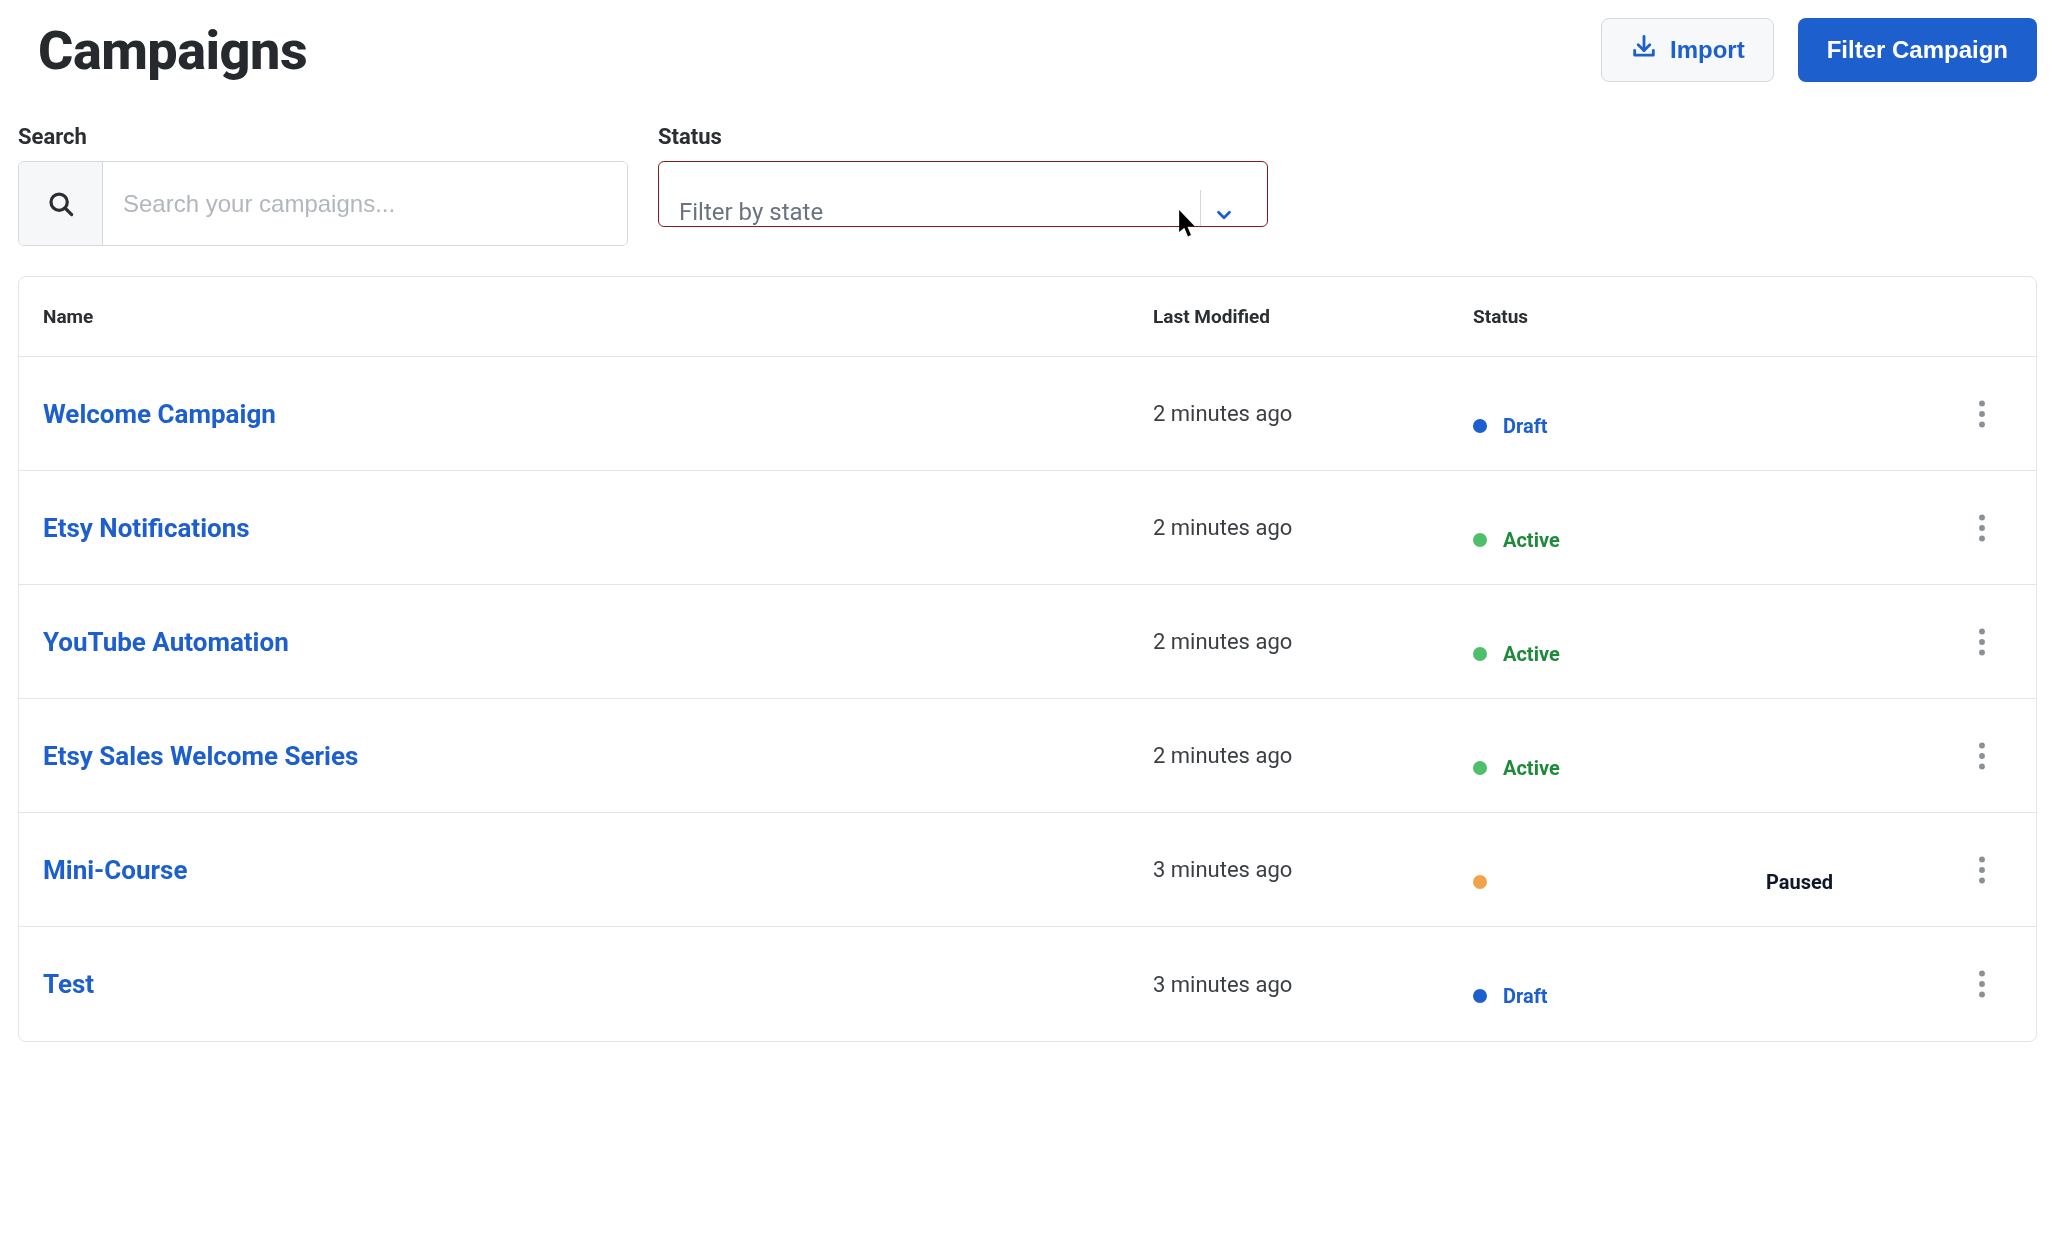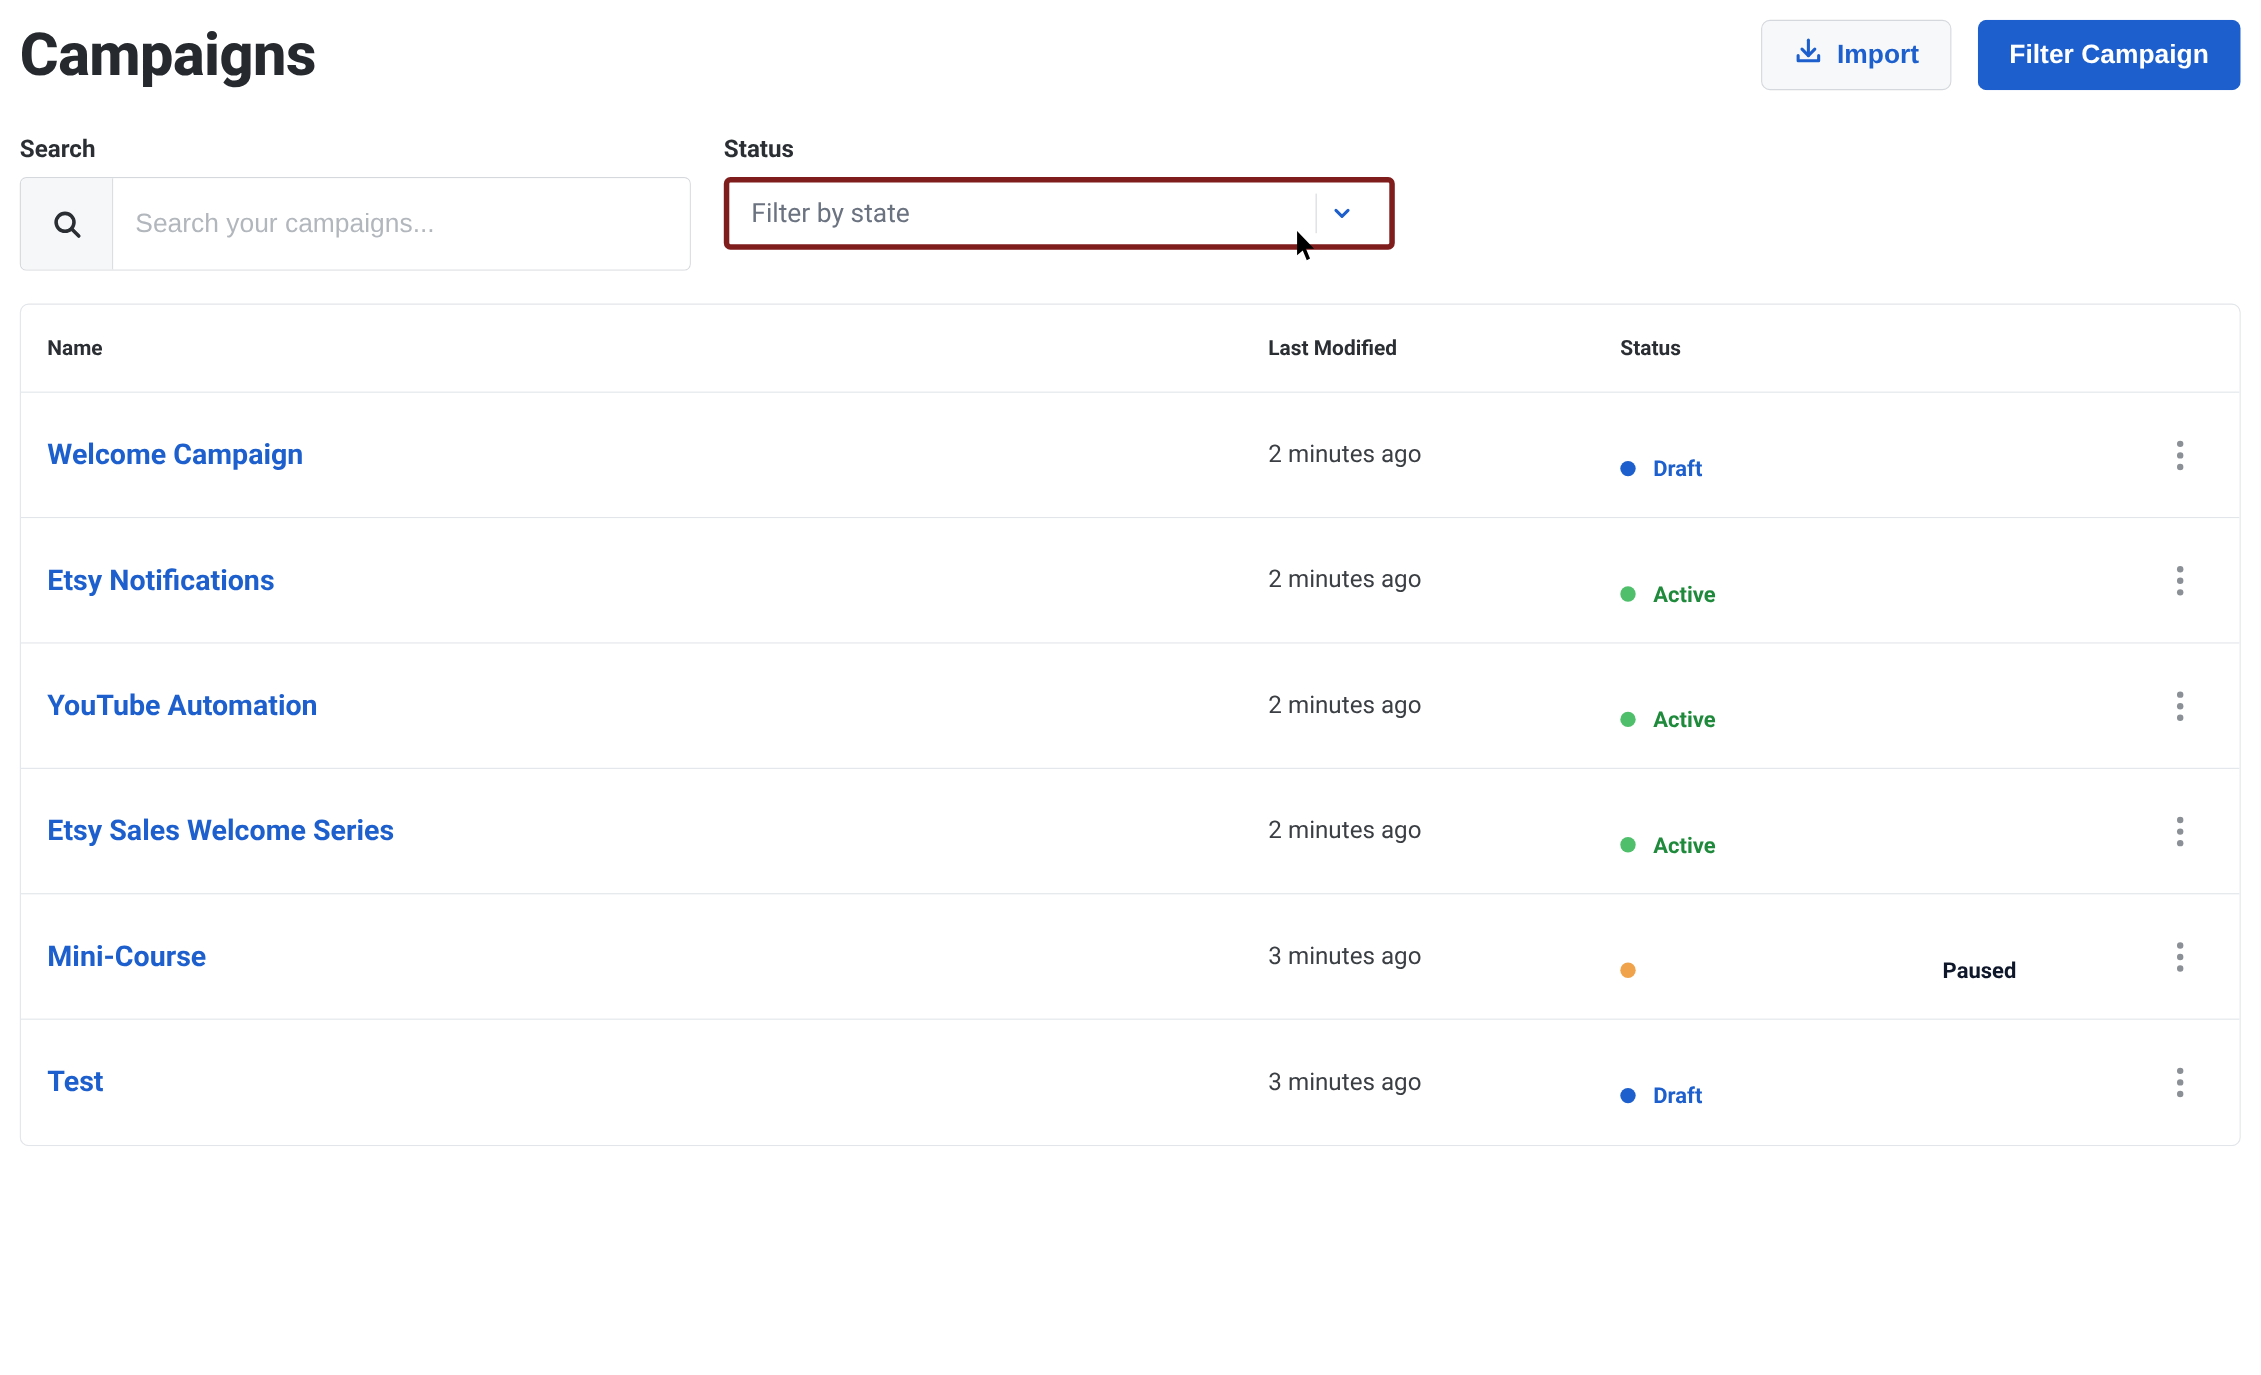--- a/index.html
+++ b/index.html
@@ -8,20 +8,21 @@
     background: #fff;
     color: #1f2328;
     padding: 18px 18px 0 18px;
     width: 2055px;
   }
   .header-row {
     display: flex;
     align-items: center;
     justify-content: space-between;
     margin-bottom: 42px;
+    margin-left: 20px;
   }
   .page-title {
     font-size: 54px;
     font-weight: 800;
     letter-spacing: -0.5px;
     color: #262a2f;
   }
   .header-actions {
     display: flex;
     gap: 24px;
@@ -83,22 +84,22 @@
     border: none;
     outline: none;
     font-size: 24px;
     padding: 0 20px;
     color: #2b2f33;
   }
   .search-input::placeholder { color: #b2b7bd; }
   .status-select {
     position: relative;
     display: flex;
-    align-items: center;
-    border: 5px solid #7f1d1d;
+    align-items: flex-end;
+    border: 1px solid #7f1d1d;
     border-radius: 6px;
     height: 66px;
     width: 610px;
     padding: 0 20px;
     font-size: 24px;
     color: #6b7280;
     cursor: pointer;
   }
   .status-select .divider {
     margin-left: auto;

